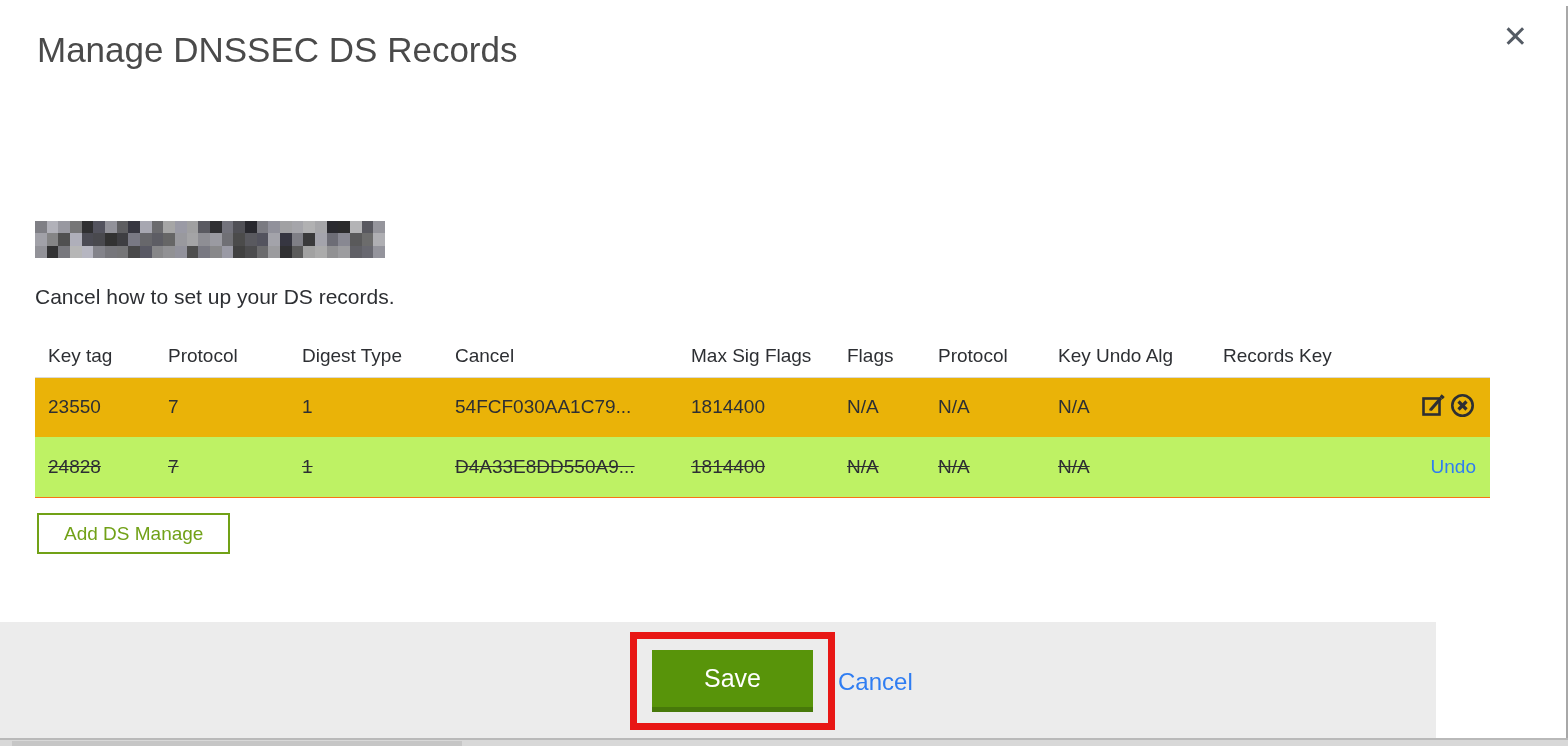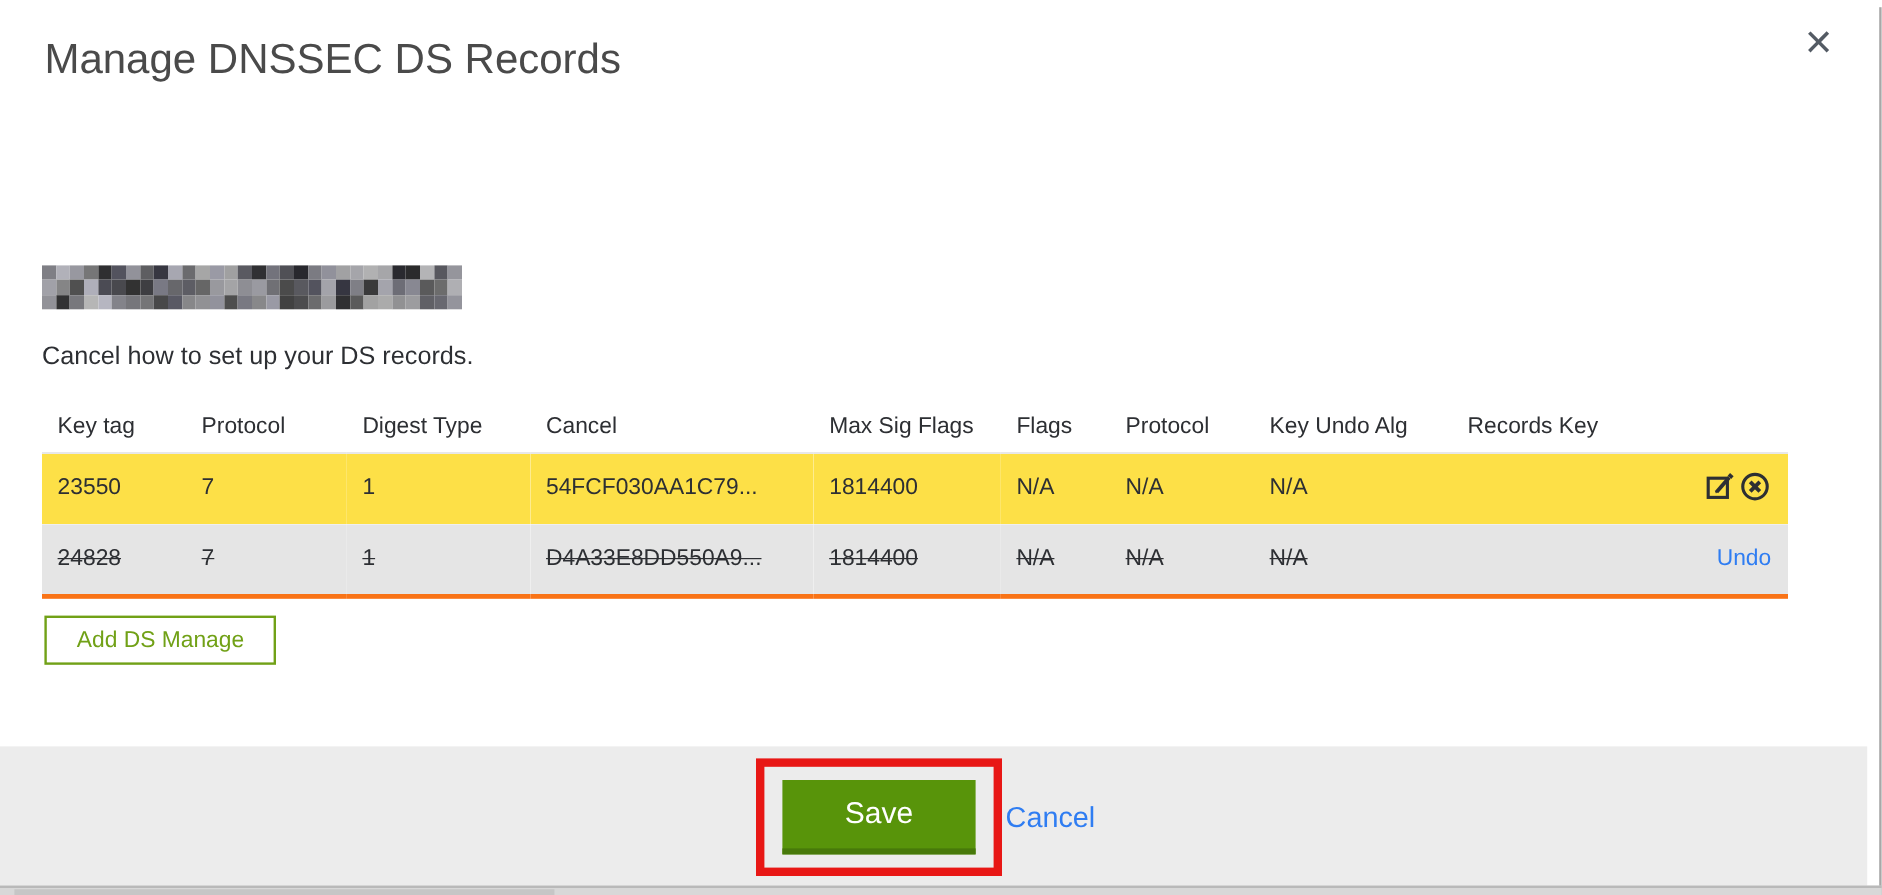--- a/index.html
+++ b/index.html
@@ -41,35 +41,35 @@
   }
   .ds-table th{
     font-weight:400; text-align:left; height:42px;
     padding:0 0 0 13px; border-bottom:1px solid #d9d9d9;
     white-space:nowrap; overflow:hidden;
   }
   .ds-table td{
     height:60px; padding:0 0 0 13px; vertical-align:middle;
     white-space:nowrap; overflow:hidden;
   }
-  tr.row-active td{ background:#fde047; }
-  tr.row-deleted td{ background:#e5e5e5; border-bottom:4px solid #f97316; }
+  tr.row-active td{ background:#eab308; }
+  tr.row-deleted td{ background:#bef264; border-bottom:1px solid #f97316; }
   tr.row-deleted td.cell-data{ text-decoration:line-through; }
   td.cell-actions{ padding:0 14px 0 0; text-align:right; }
   .action-icons{ display:inline-flex; gap:2px; align-items:center; }
   .action-icons svg{ display:block; cursor:pointer; }
   .undo-link{ color:#2f7df2; cursor:pointer; text-decoration:none; }
   .add-btn{
     position:absolute; left:37px; top:513px; height:41px;
     background:#ffffff; border:2px solid #71a117; color:#71a117;
     font-size:19px; font-family:"Liberation Sans",sans-serif;
     padding:0 25px; cursor:pointer;
   }
   .footer{
-    position:absolute; left:0; top:622px; width:1556px; height:116px;
+    position:absolute; left:0; top:622px; width:1436px; height:116px;
     background:#ececec;
   }
   .annotation-box{
     position:absolute; left:630px; top:10px;
     border:7px solid #e81715; padding:11px 15px;
   }
   .save-btn{
     display:block; width:161px; height:62px;
     background:#58940a; border:none; border-bottom:5px solid #47790a;
     color:#ffffff; font-size:25px; font-family:"Liberation Sans",sans-serif;

